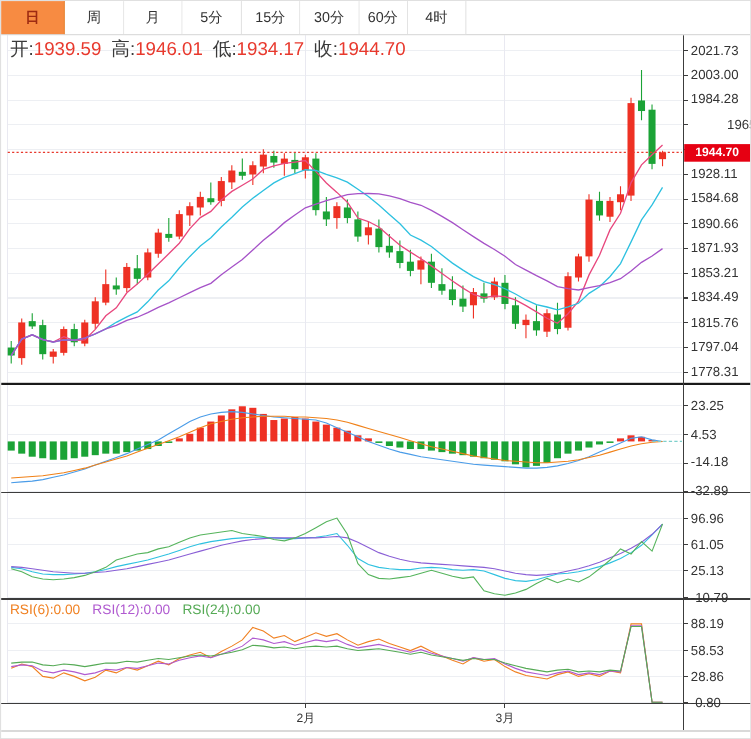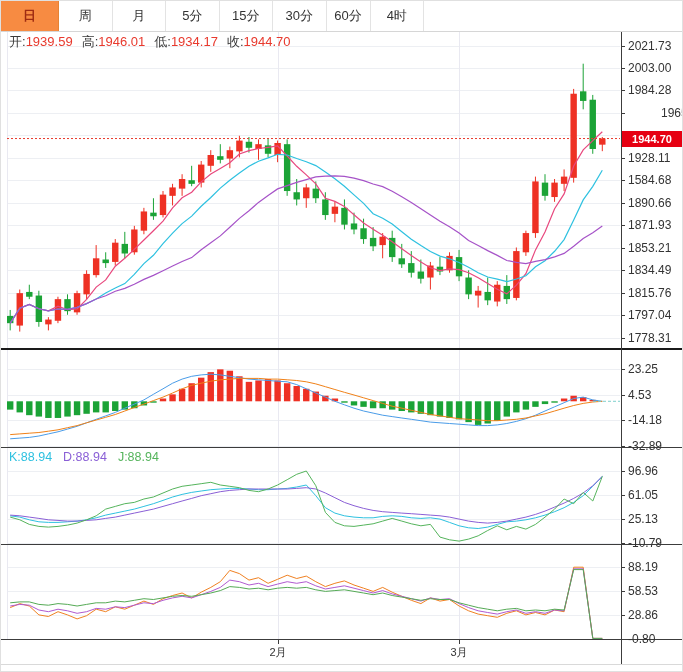--- a/index.html
+++ b/index.html
@@ -5,21 +5,21 @@
   html,body{margin:0;padding:0;background:#f5f5f5;}
   .app{position:relative;width:683px;height:672px;background:#fff;border:1px solid #e0e0e0;
        box-sizing:border-box;font-family:"Liberation Sans","DejaVu Sans",sans-serif;overflow:hidden;}
   svg{position:absolute;left:0;top:0;}
   .tabs{position:absolute;left:0;top:0;right:0;height:30px;display:flex;background:#fff;
         border-bottom:1px solid #d6d6d6;z-index:5;}
   .tab{height:30px;line-height:29px;text-align:center;font-size:13px;color:#333;
        border-right:1px solid #e3e3e3;box-sizing:border-box;cursor:pointer;background:#fff;}
   .tab.sel{background:#f78b42;color:#9e2b12;font-weight:bold;border-right:1px solid #e58334;}
   .ovl{position:absolute;z-index:4;pointer-events:none;white-space:nowrap;}
-  .qr{font-size:13px;}
+  .qr{font-size:17px;}
   .qr .lab{color:#3a3a3a;}
   .qr .val{margin-right:9px;}
   .ind{font-size:12.5px;}
   .ind span{margin-right:11px;}
   .ylab{position:absolute;font-size:12px;color:#333;line-height:11px;}
   .xlab{position:absolute;font-size:11px;color:#333;transform:translateX(-50%);}
   .badge{position:absolute;left:621px;width:60px;height:16px;background:#e60012;color:#fff;
          font-size:11px;font-weight:bold;text-align:center;line-height:16px;z-index:6;}
 </style>
 </head>
@@ -297,21 +297,21 @@
       <line x1="620" y1="518.0066833751044" x2="624" y2="518.0066833751044" stroke="#3c3c3c" shape-rendering="crispEdges"></line>
       <line x1="620" y1="542.0133667502089" x2="624" y2="542.0133667502089" stroke="#3c3c3c" shape-rendering="crispEdges"></line>
       <line x1="620" y1="566" x2="624" y2="566" stroke="#3c3c3c" shape-rendering="crispEdges"></line>
       <line x1="620" y1="590" x2="624" y2="590" stroke="#3c3c3c" shape-rendering="crispEdges"></line>
       <line x1="620" y1="614.0080917060013" x2="624" y2="614.0080917060013" stroke="#3c3c3c" shape-rendering="crispEdges"></line>
       <line x1="620" y1="638.0080917060013" x2="624" y2="638.0080917060013" stroke="#3c3c3c" shape-rendering="crispEdges"></line>
       <line x1="277" y1="638" x2="277" y2="643" stroke="#3c3c3c" shape-rendering="crispEdges"></line>
       <line x1="458" y1="638" x2="458" y2="643" stroke="#3c3c3c" shape-rendering="crispEdges"></line>
     </svg>
   <div class="ovl qr" id="quoteRow" style="left:8px;top:32px;"><span class="lab">开:</span><span class="val" style="color: rgb(232, 57, 45);">1939.59</span><span class="lab">高:</span><span class="val" style="color: rgb(232, 57, 45);">1946.01</span><span class="lab">低:</span><span class="val" style="color: rgb(232, 57, 45);">1934.17</span><span class="lab">收:</span><span class="val" style="color: rgb(232, 57, 45);">1944.70</span></div>
-  <div class="ovl ind" id="hdrKdj" style="left:8px;top:449px;"><span style="color: rgb(46, 193, 224);">K:88.94</span><span style="color: rgb(138, 95, 214);">D:88.94</span><span style="color: rgb(85, 180, 92);">J:88.94</span></div>
+  <div class="ovl ind" id="hdrRsi" style="left:8px;top:546px;"><span style="color: rgb(240, 129, 34);">RSI(6):0.00</span><span style="color: rgb(176, 90, 208);">RSI(12):0.00</span><span style="color: rgb(85, 170, 85);">RSI(24):0.00</span></div>
   <div id="yAxis" class="ovl" style="left:0;top:0;">
       <div class="ylab" style="left:627px;top:39.5px;color:#333333">2021.73</div>
       <div class="ylab" style="left:627px;top:62px;color:#333333">2003.00</div>
       <div class="ylab" style="left:627px;top:84.4879871863321px;color:#333333">1984.28</div>
       <div class="ylab" style="left:660px;top:106.9879871863321px;color:#333333">1965.55</div>
       <div class="ylab" style="left:627px;top:151.9639615589963px;color:#333333">1928.11</div>
       <div class="ylab" style="left:627px;top:174.46396155899603px;color:#333333">1584.68</div>
       <div class="ylab" style="left:627px;top:196.9519487453281px;color:#333333">1890.66</div>
       <div class="ylab" style="left:627px;top:219.45194874532814px;color:#333333">1871.93</div>
       <div class="ylab" style="left:627px;top:241.93993593166024px;color:#333333">1853.21</div>

